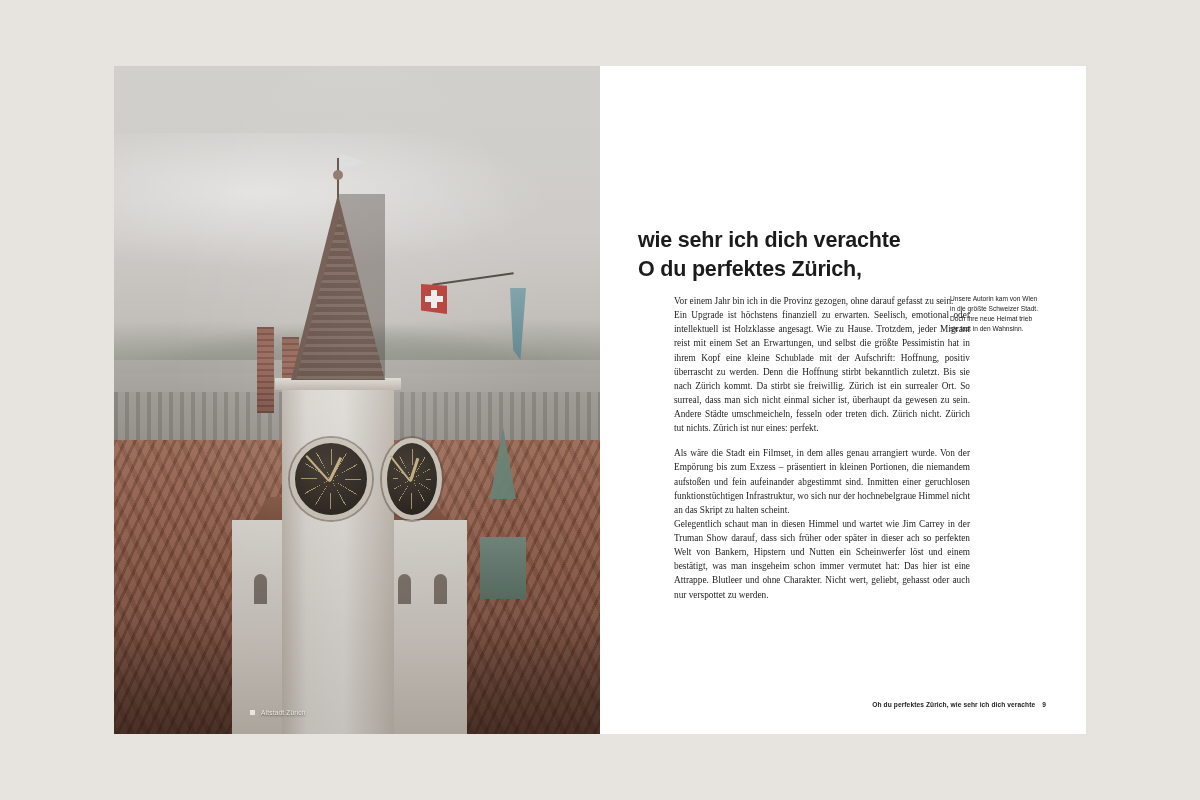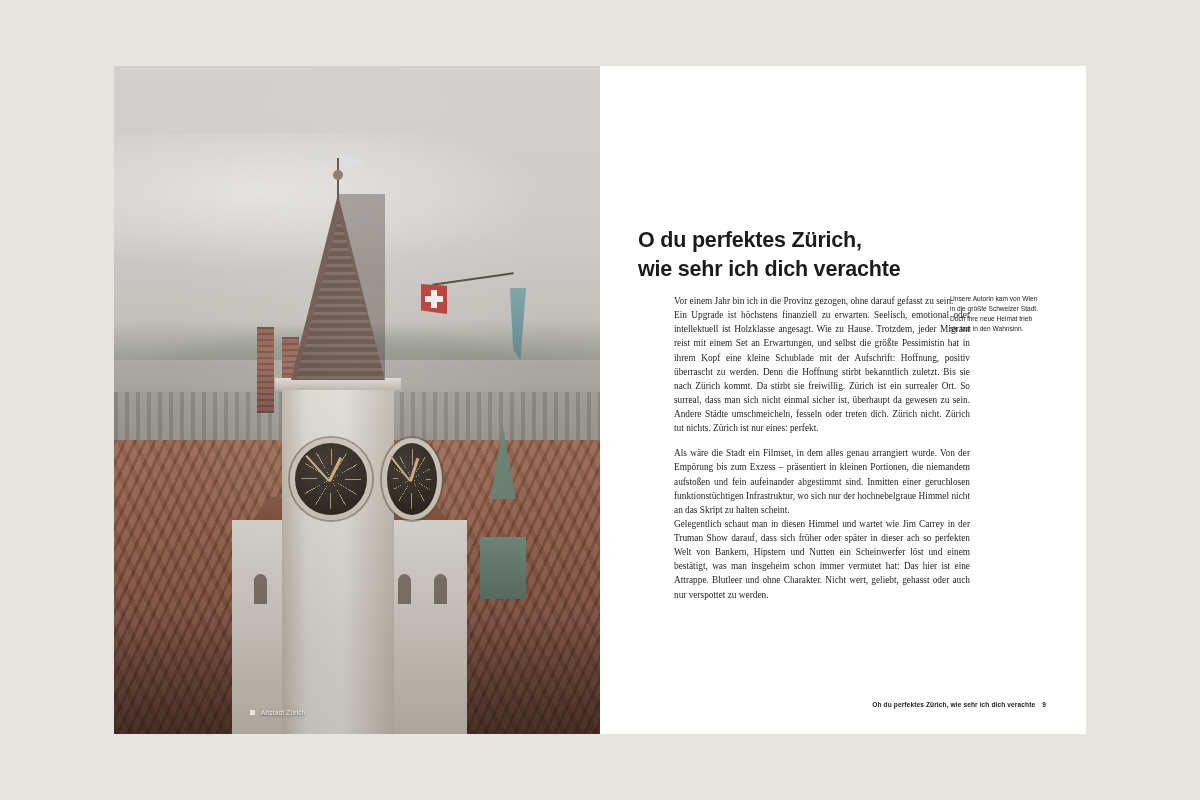--- a/index.html
+++ b/index.html
@@ -399,22 +399,22 @@
 
     <div class="photo-caption">
       <span class="caption-marker"></span>
       <span>Altstadt Zürich</span>
     </div>
   </div>
 
   <div class="page-right">
 
     <div class="headline">
+      <div>wie sehr ich dich verachte</div>
       <div>O du perfektes Zürich,</div>
-      <div>wie sehr ich dich verachte</div>
     </div>
 
     <div class="body-col">
       <p>Vor einem Jahr bin ich in die Provinz gezogen, ohne darauf gefasst zu sein.</p>
       <p>Ein Upgrade ist höchstens finanziell zu erwarten. Seelisch, emotional oder intellektuell ist Holzklasse angesagt. Wie zu Hause. Trotzdem, jeder Migrant reist mit einem Set an Erwartungen, und selbst die größte Pessimistin hat in ihrem Kopf eine kleine Schublade mit der Aufschrift: Hoffnung, positiv überrascht zu werden. Denn die Hoffnung stirbt bekanntlich zuletzt. Bis sie nach Zürich kommt. Da stirbt sie freiwillig. Zürich ist ein surrealer Ort. So surreal, dass man sich nicht einmal sicher ist, überhaupt da gewesen zu sein. Andere Städte umschmeicheln, fesseln oder treten dich. Zürich nicht. Zürich tut nichts. Zürich ist nur eines: perfekt.</p>
       <p class="gap">Als wäre die Stadt ein Filmset, in dem alles genau arrangiert wurde. Von der Empörung bis zum Exzess – präsentiert in kleinen Portionen, die niemandem aufstoßen und fein aufeinander abgestimmt sind. Inmitten einer geruchlosen funktionstüchtigen Infrastruktur, wo sich nur der hochnebelgraue Himmel nicht an das Skript zu halten scheint.</p>
       <p>Gelegentlich schaut man in diesen Himmel und wartet wie Jim Carrey in der Truman Show darauf, dass sich früher oder später in dieser ach so perfekten Welt von Bankern, Hipstern und Nutten ein Scheinwerfer löst und einem bestätigt, was man insgeheim schon immer vermutet hat: Das hier ist eine Attrappe. Blutleer und ohne Charakter. Nicht wert, geliebt, gehasst oder auch nur verspottet zu werden.</p>
     </div>
 
     <div class="sidebar-note">Unsere Autorin kam von Wien in die größte Schweizer Stadt. Doch ihre neue Heimat trieb sie fast in den Wahnsinn.</div>

